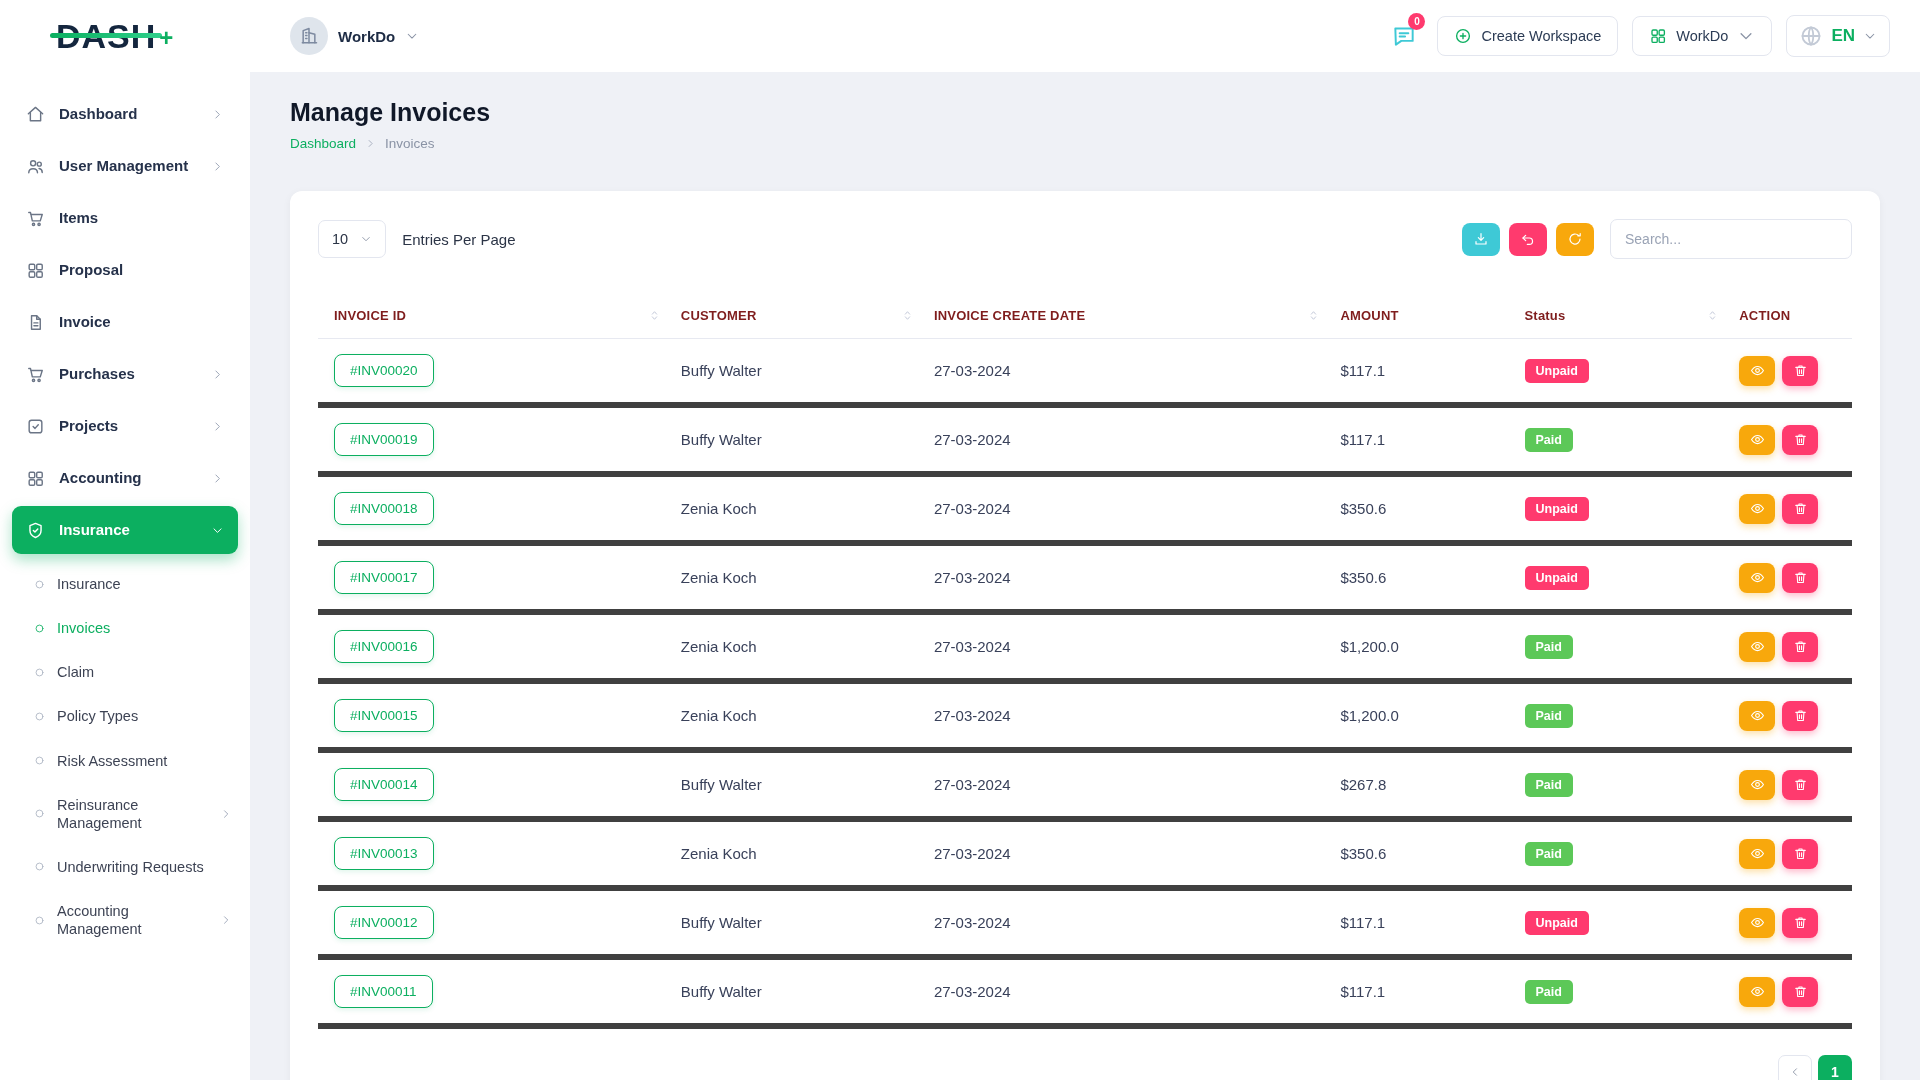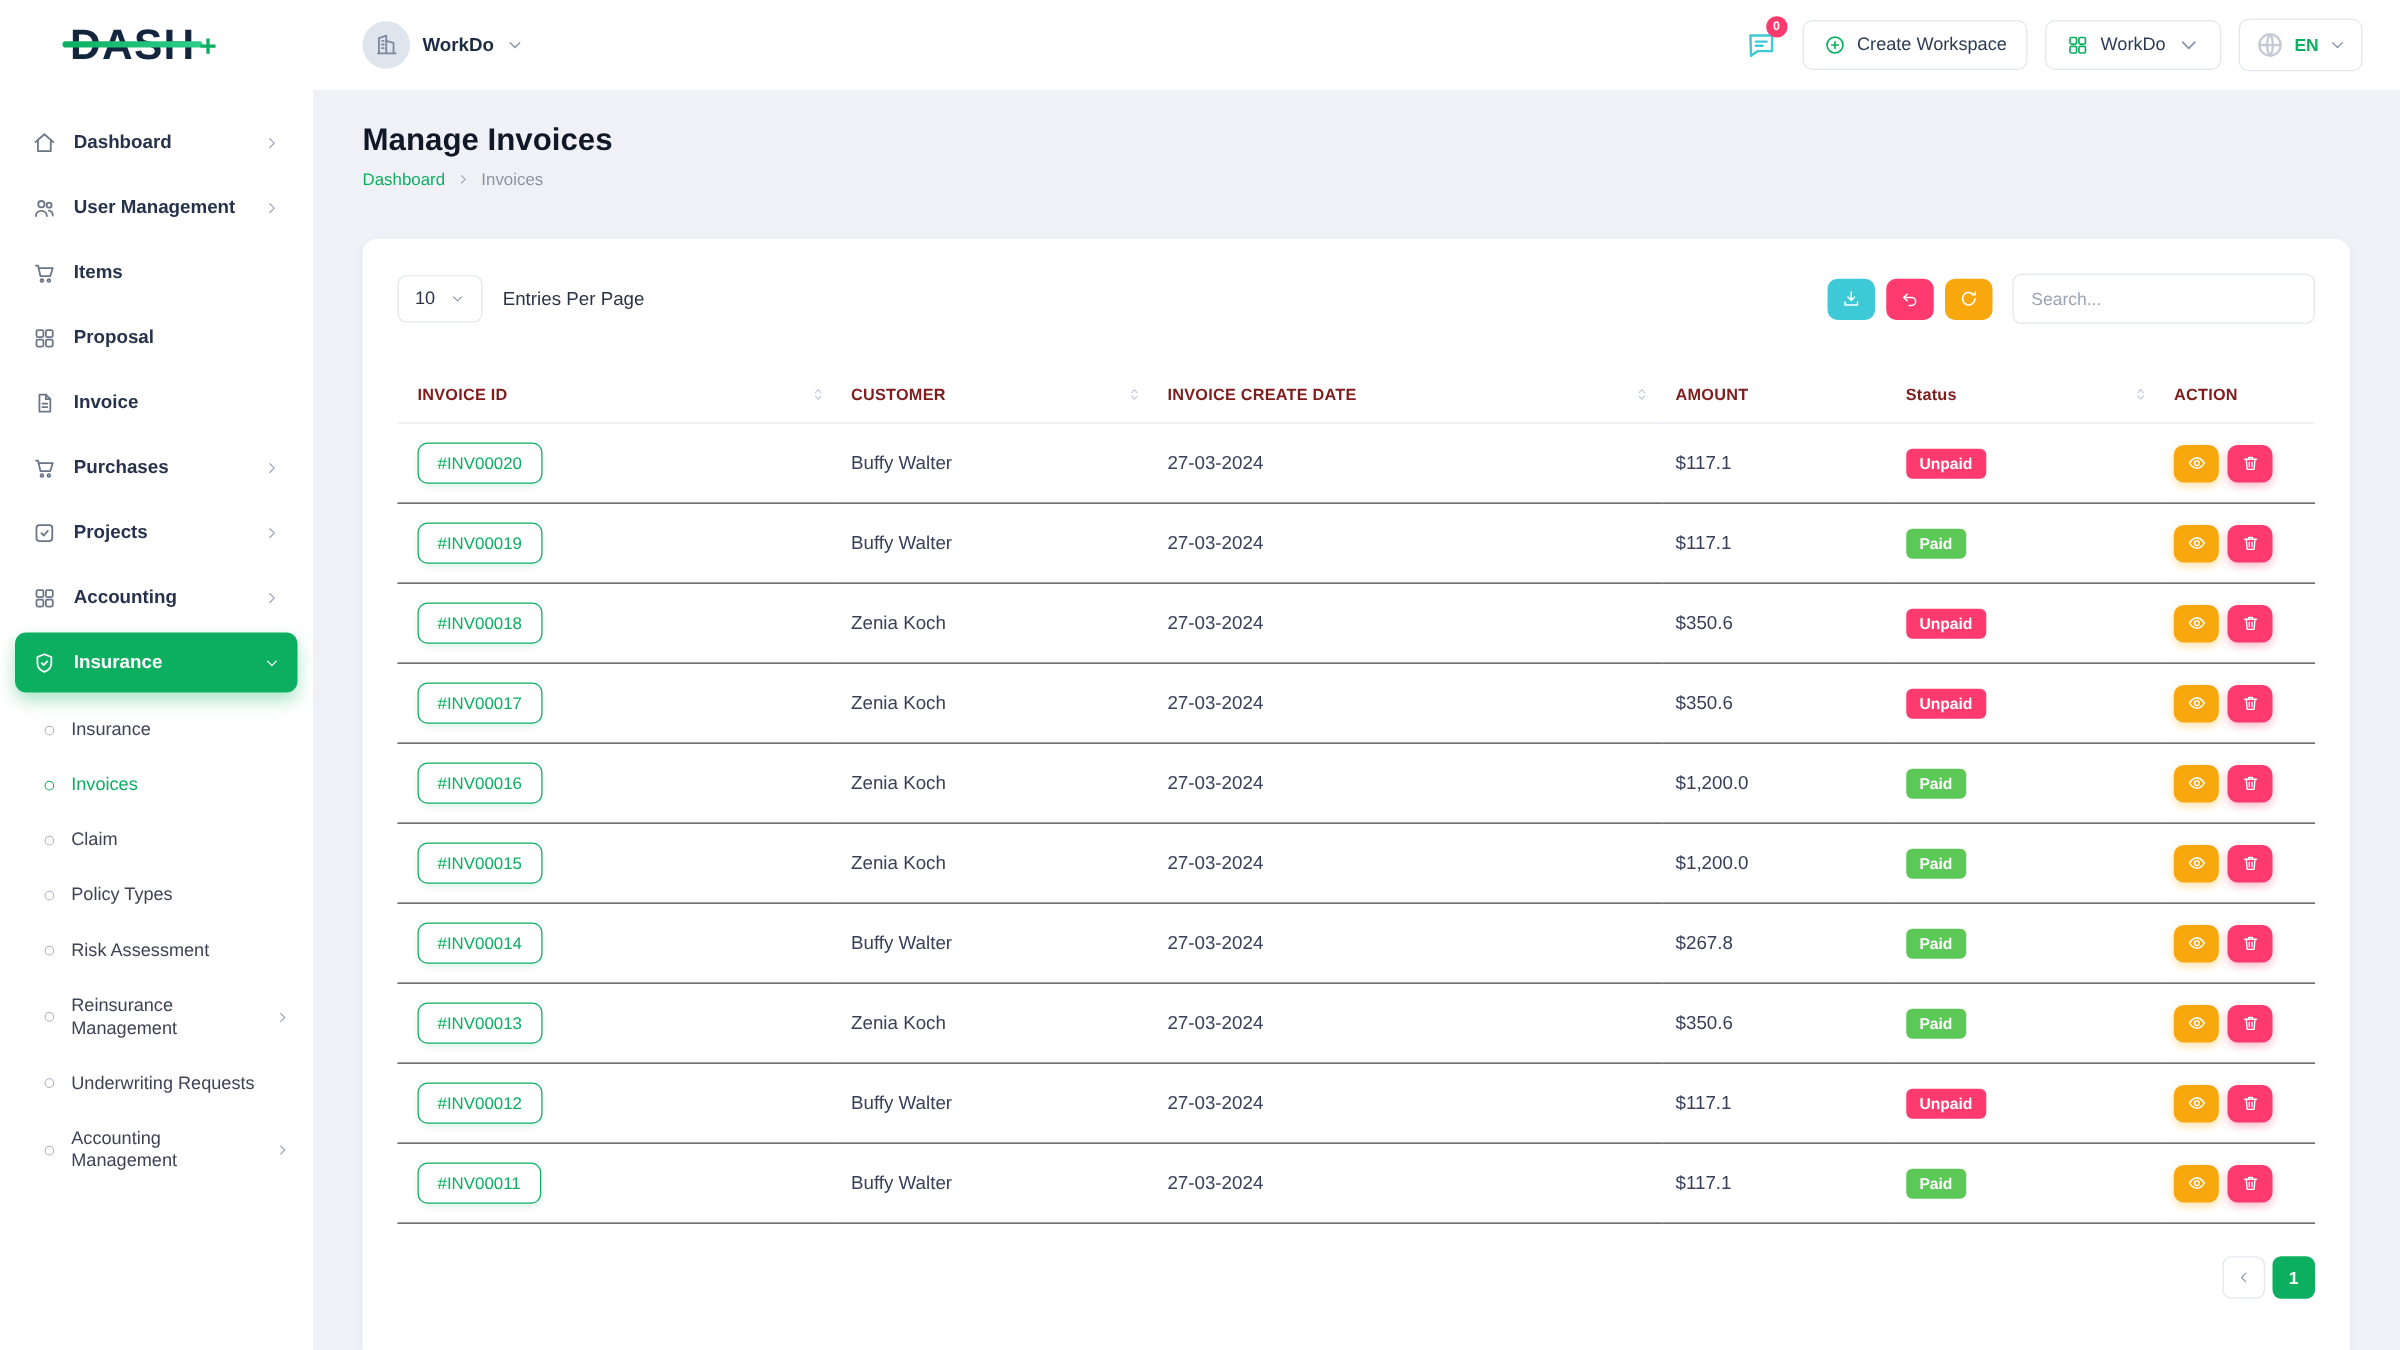--- a/index.html
+++ b/index.html
@@ -25,21 +25,21 @@
   .topbar-right{margin-left:auto;display:flex;align-items:center;gap:14px;padding-right:30px;}
   .msg-btn{position:relative;background:none;border:none;color:#3ec9d6;cursor:pointer;padding:6px;}
   .msg-btn svg{width:26px;height:26px;}
   .msg-badge{position:absolute;top:-4px;right:-2px;min-width:17px;height:17px;border-radius:9px;background:#ff3a6e;color:#fff;font-size:10px;font-weight:700;display:flex;align-items:center;justify-content:center;padding:0 4px;}
   .hdr-btn{display:flex;align-items:center;gap:9px;background:#fff;border:1px solid #e3e6ef;border-radius:8px;padding:10px 16px;font-size:14.5px;font-weight:500;color:#2b3b54;cursor:pointer;font-family:inherit;}
   .hdr-btn .grn{color:#0caf60;}
   .hdr-btn svg{width:18px;height:18px;}
   .lang-btn{display:flex;align-items:center;gap:8px;background:#fff;border:1px solid #e3e6ef;border-radius:8px;padding:8px 12px;cursor:pointer;font-family:inherit;}
   .lang-btn .globe{color:#c3cad6;}
   .lang-btn .globe svg{width:24px;height:24px;}
-  .lang-code{font-size:14px;font-weight:700;color:#0caf60;}
+  .lang-code{font-size:17px;font-weight:700;color:#0caf60;}
 
   
   .sidebar{position:fixed;top:72px;left:0;bottom:0;width:250px;background:#fff;padding:14px 0 0;overflow:hidden;z-index:10;}
   .nav-item{display:flex;align-items:center;gap:14px;height:48px;margin:4px 12px;padding:0 14px;border-radius:9px;color:#26324b;cursor:pointer;text-decoration:none;}
   .nav-ic{color:#6b7586;display:flex;}
   .nav-ic svg{width:19px;height:19px;}
   .nav-label{font-size:15px;font-weight:600;flex:1;line-height:1.2;}
   .nav-caret{color:#9aa3b5;display:flex;}
   .nav-caret svg{width:13px;height:13px;}
   .nav-item.active{background:#0caf60;color:#fff;box-shadow:0 6px 14px rgba(12,175,96,.35);}
@@ -78,21 +78,21 @@
   .tool-btn.refresh{background:#f8a80c;}
   .search-input{width:242px;height:40px;border:1px solid #e3e6ef;border-radius:7px;margin-left:16px;padding:0 14px;font-size:14px;color:#2b3446;font-family:inherit;outline:none;background:#fff;}
   .search-input::placeholder{color:#9aa3b5;}
 
   table{width:100%;border-collapse:collapse;table-layout:fixed;}
   col.c-id{width:23%;}col.c-cust{width:16.5%;}col.c-date{width:26.5%;}col.c-amt{width:12%;}col.c-status{width:14%;}col.c-act{width:8%;}
   th{padding:15px 10px;text-align:left;font-size:13px;font-weight:700;color:#7f1d1d;border-bottom:1px solid #e7e9f1;letter-spacing:.2px;cursor:pointer;}
   th .th-inner{display:flex;align-items:center;justify-content:space-between;gap:6px;}
   .sort-ic{color:#c3c9d9;flex:0 0 auto;display:flex;}
   .sort-ic svg{width:13px;height:13px;}
-  td{padding:15px 10px;border-bottom:1px solid #404040;font-size:15px;color:#39415a;vertical-align:middle;}
+  td{padding:15px 10px;border-bottom:6px solid #404040;font-size:15px;color:#39415a;vertical-align:middle;}
   th:first-child,td:first-child{padding-left:16px;}
 
   .inv-pill{display:inline-block;padding:8px 15px;border:1px solid #0caf60;color:#0caf60;border-radius:8px;font-size:13.5px;font-weight:500;background:#fff;cursor:pointer;box-shadow:0 2px 5px rgba(12,175,96,.12);}
   .badge{display:inline-block;padding:5px 11px;border-radius:5px;color:#fff;font-size:12.5px;font-weight:600;}
   .badge.paid{background:#5cc858;}
   .badge.unpaid{background:#ff3a6e;}
 
   .actions{display:flex;gap:7px;}
   .act-btn{width:36px;height:30px;border:none;border-radius:8px;color:#fff;display:flex;align-items:center;justify-content:center;cursor:pointer;}
   .act-btn svg{width:15px;height:15px;}

